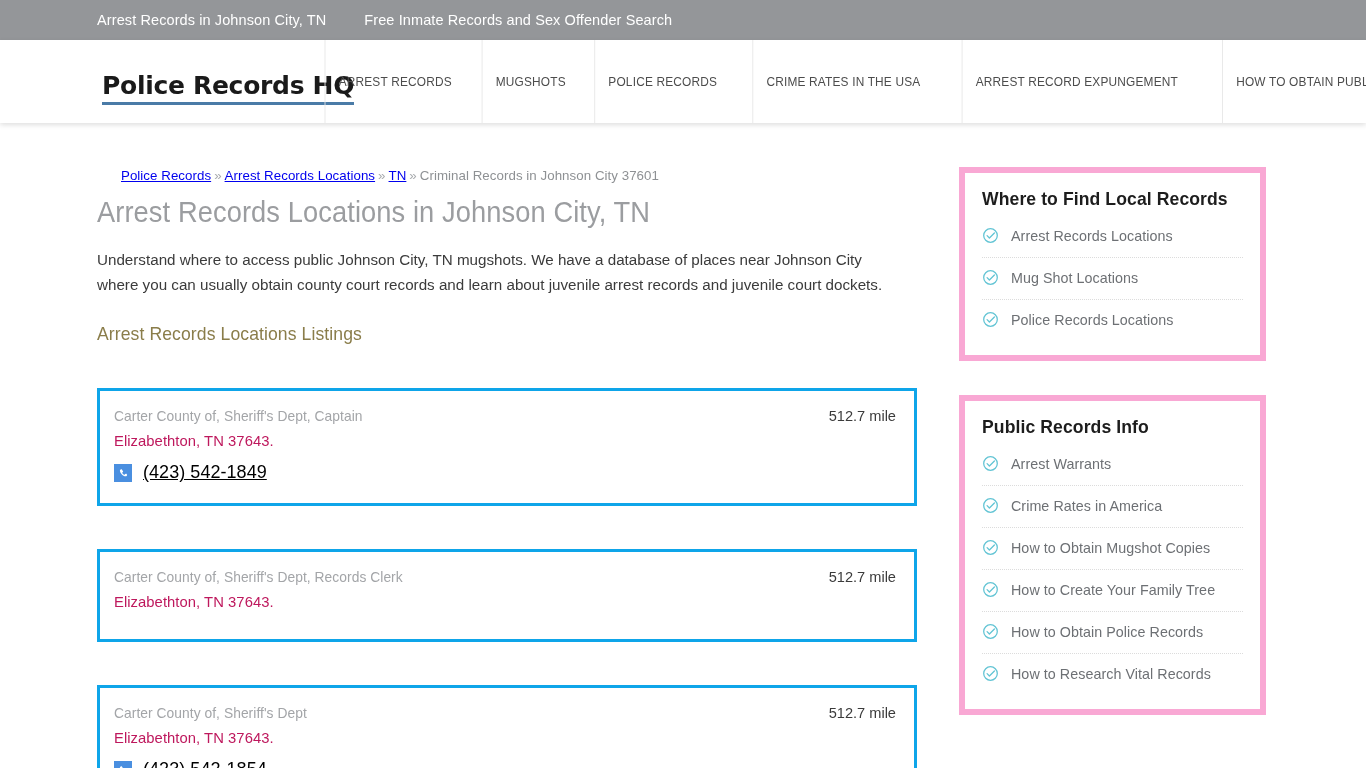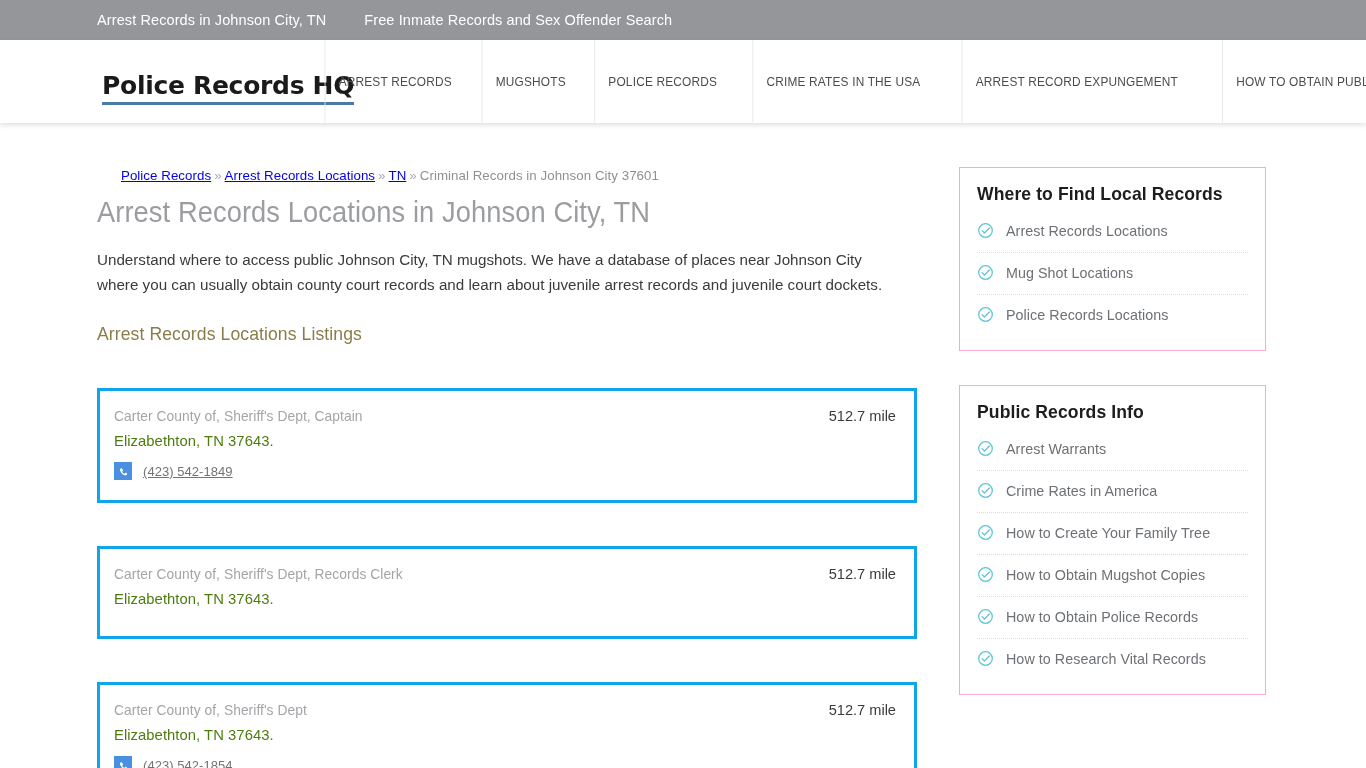--- a/index.html
+++ b/index.html
@@ -160,48 +160,48 @@
     display: inline-block;
   }
   .listing-dist {
     font-size: 14.6px;
     color: #3b3b3b;
     white-space: nowrap;
     padding-left: 18px;
   }
   .listing-addr {
     font-size: 14.8px;
-    color: #4d7c0f;
+    color: #be185d;
     margin-top: 9px;
     letter-spacing: 0.05px;
   }
   .listing-phone-row {
     display: flex;
     align-items: center;
     margin-top: 13px;
   }
   .phone-icon {
     width: 18px; height: 18px;
     background: #4a8fe0;
     display: inline-flex;
     align-items: center;
     justify-content: center;
     flex: none;
   }
   .phone-icon svg { display: block; }
   .listing-phone {
-    font-size: 13px;
-    color: #737373;
+    font-size: 18px;
+    color: #000000;
     margin-left: 11px;
     letter-spacing: 0.05px;
   }
 
   
   .widget {
-    border: 1px solid #f9a8d4;
+    border: 6px solid #f9a8d4;
     background: #fff;
     padding: 15px 17px 14px 17px;
     margin-bottom: 34px;
   }
   .widget-title {
     font-family: "Liberation Sans Narrow", "Liberation Sans", sans-serif;
     font-size: 18.5px;
     font-weight: 700;
     color: #1d1d1d;
     margin: 0 0 6px 0;
@@ -368,30 +368,30 @@
           </span>
           <a href="#">Crime Rates in America</a>
         </li>
         <li>
           <span class="check-icon">
             <svg width="17" height="17" viewBox="0 0 20 20" fill="none" stroke="#62c4d4" stroke-width="1.5" aria-hidden="true">
                 <circle cx="10" cy="10" r="8"></circle>
                 <path d="M6 10.2l2.7 2.7L14.6 7" stroke-linecap="round" stroke-linejoin="round"></path>
               </svg>
           </span>
+          <a href="#">How to Obtain Mugshot Copies</a>
+        </li>
+        <li>
+          <span class="check-icon">
+            <svg width="17" height="17" viewBox="0 0 20 20" fill="none" stroke="#62c4d4" stroke-width="1.5" aria-hidden="true">
+                <circle cx="10" cy="10" r="8"></circle>
+                <path d="M6 10.2l2.7 2.7L14.6 7" stroke-linecap="round" stroke-linejoin="round"></path>
+              </svg>
+          </span>
           <a href="#">How to Create Your Family Tree</a>
-        </li>
-        <li>
-          <span class="check-icon">
-            <svg width="17" height="17" viewBox="0 0 20 20" fill="none" stroke="#62c4d4" stroke-width="1.5" aria-hidden="true">
-                <circle cx="10" cy="10" r="8"></circle>
-                <path d="M6 10.2l2.7 2.7L14.6 7" stroke-linecap="round" stroke-linejoin="round"></path>
-              </svg>
-          </span>
-          <a href="#">How to Obtain Mugshot Copies</a>
         </li>
         <li>
           <span class="check-icon">
             <svg width="17" height="17" viewBox="0 0 20 20" fill="none" stroke="#62c4d4" stroke-width="1.5" aria-hidden="true">
                 <circle cx="10" cy="10" r="8"></circle>
                 <path d="M6 10.2l2.7 2.7L14.6 7" stroke-linecap="round" stroke-linejoin="round"></path>
               </svg>
           </span>
           <a href="#">How to Obtain Police Records</a>
         </li>

